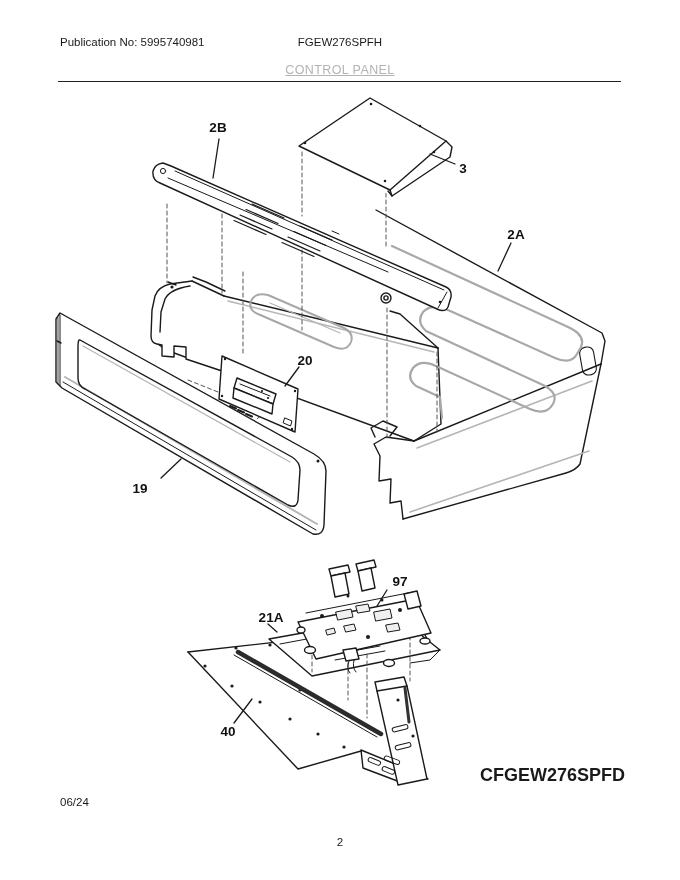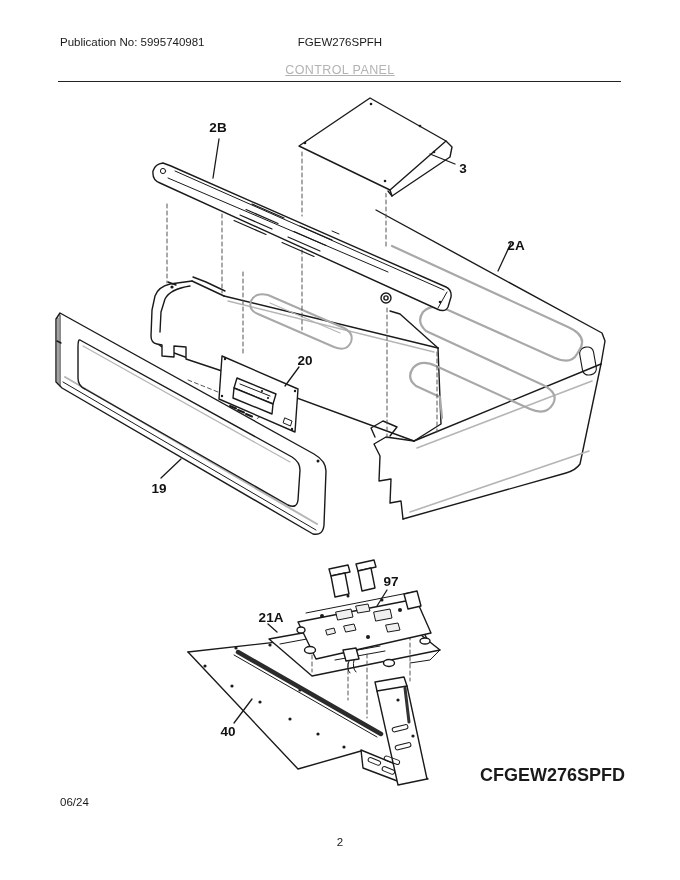--- a/index.html
+++ b/index.html
@@ -228,23 +228,23 @@
       <path d="M268,624 L277,632"></path>
       <path d="M234,723 L252,699"></path>
     </g>
   </g>
 </svg>
 </div>
 
 <div class="abs" id="callout-layer">
     <span class="callout" style="left: 218px; top: 127px;">2B</span>
     <span class="callout" style="left: 463px; top: 168px;">3</span>
-    <span class="callout" style="left: 516px; top: 234px; margin-top: 11px;">2A</span>
+    <span class="callout" style="left: 516px; top: 234px;">2A</span>
     <span class="callout" style="left: 305px; top: 360px;">20</span>
-    <span class="callout" style="left: 159px; top: 488px;">19</span>
-    <span class="callout" style="left: 391px; top: 581px;">97</span>
+    <span class="callout" style="left: 140px; top: 488px;">19</span>
+    <span class="callout" style="left: 400px; top: 581px;">97</span>
     <span class="callout" style="left: 271px; top: 617px;">21A</span>
     <span class="callout" style="left: 228px; top: 731px;">40</span>
   </div>
 
 <div class="abs" id="variant-code">CFGEW276SPFD</div>
 <div class="abs" id="footer-date">06/24</div>
 <div class="abs" id="footer-page">2</div>
 
 </body></html>

